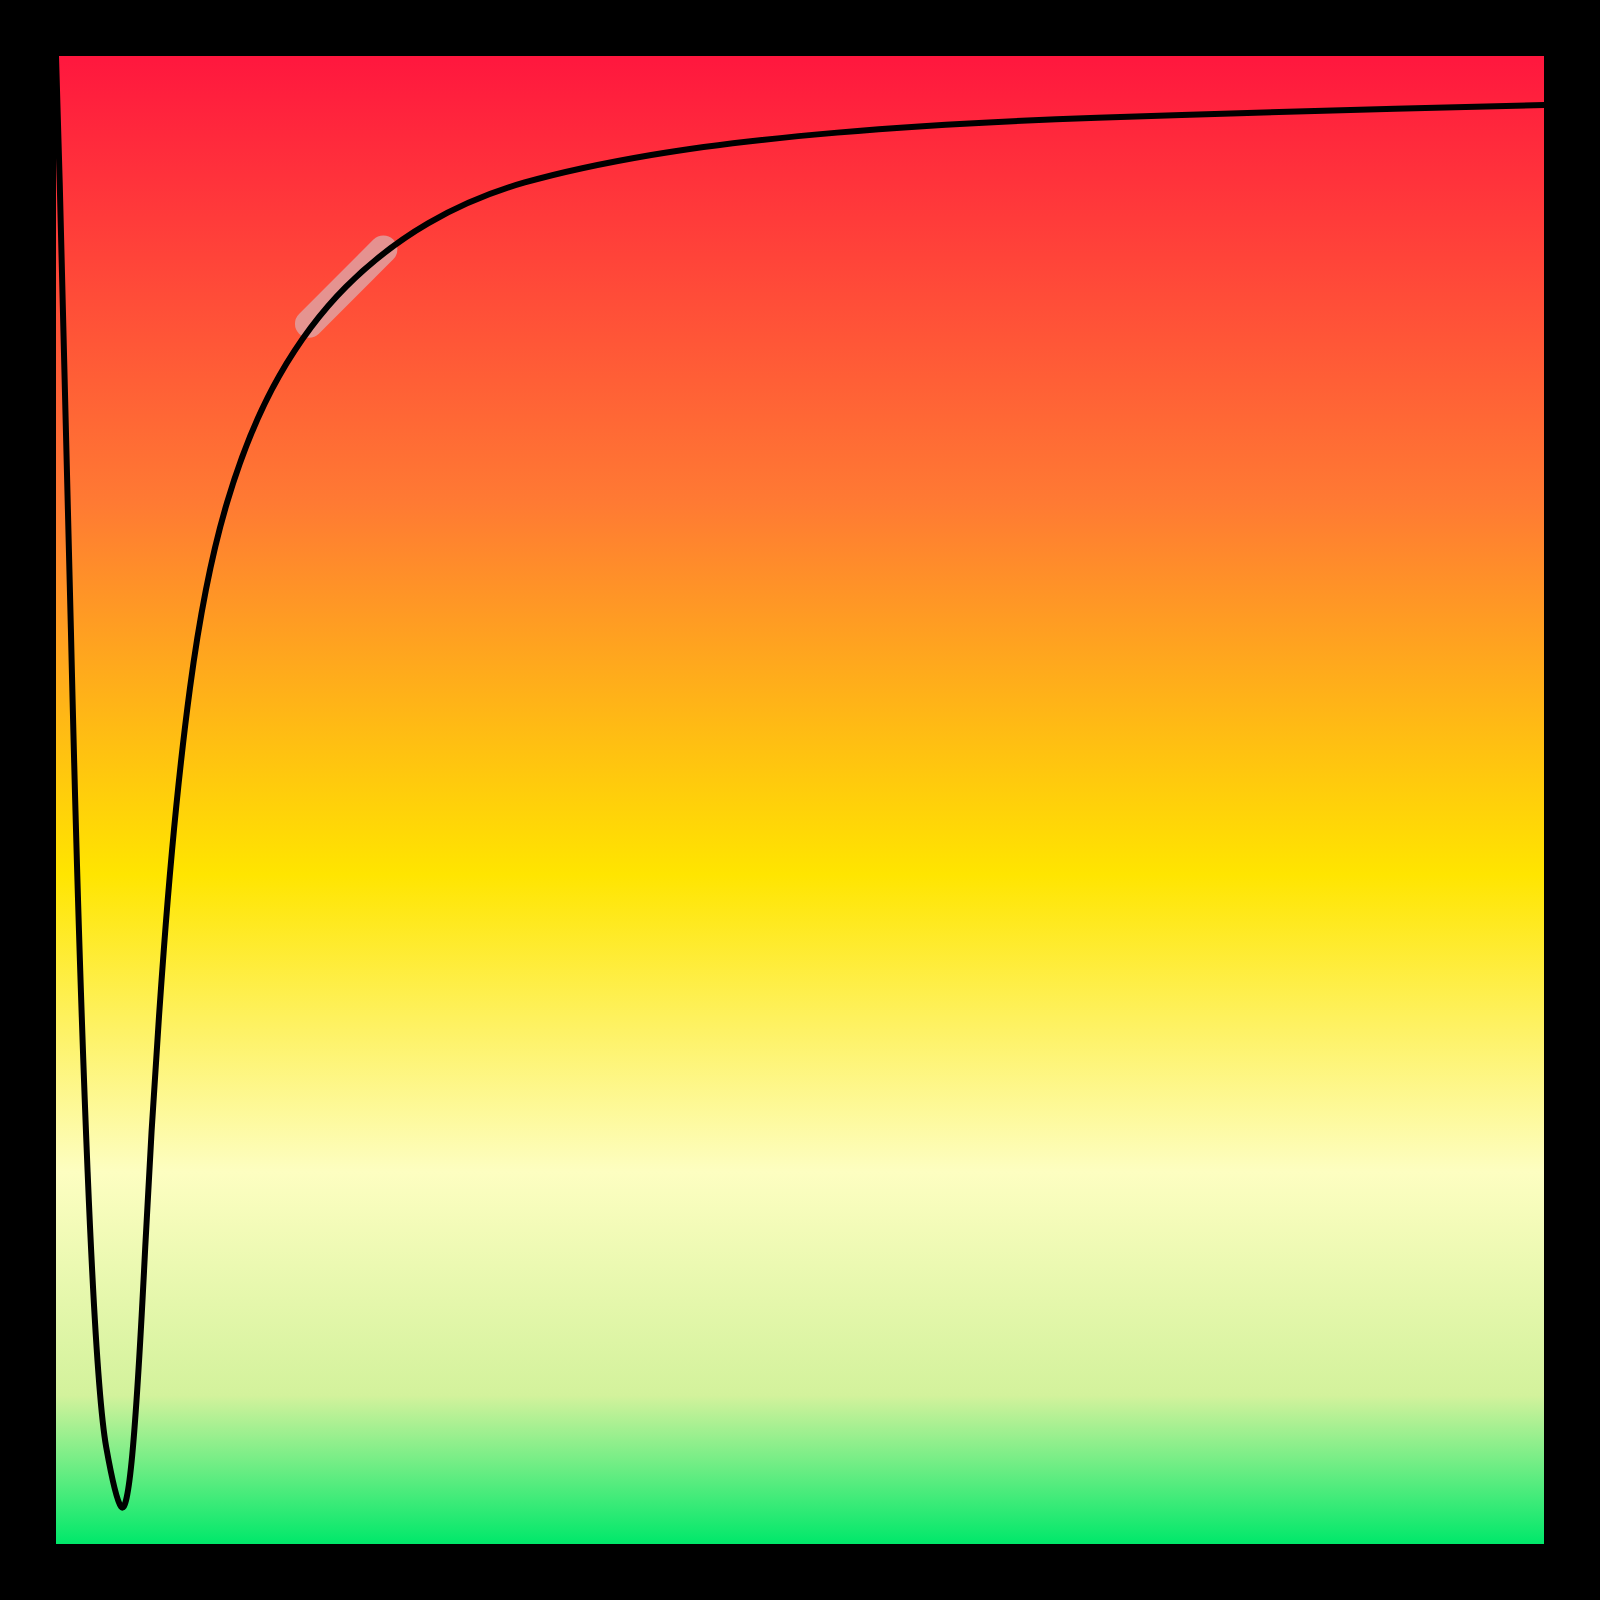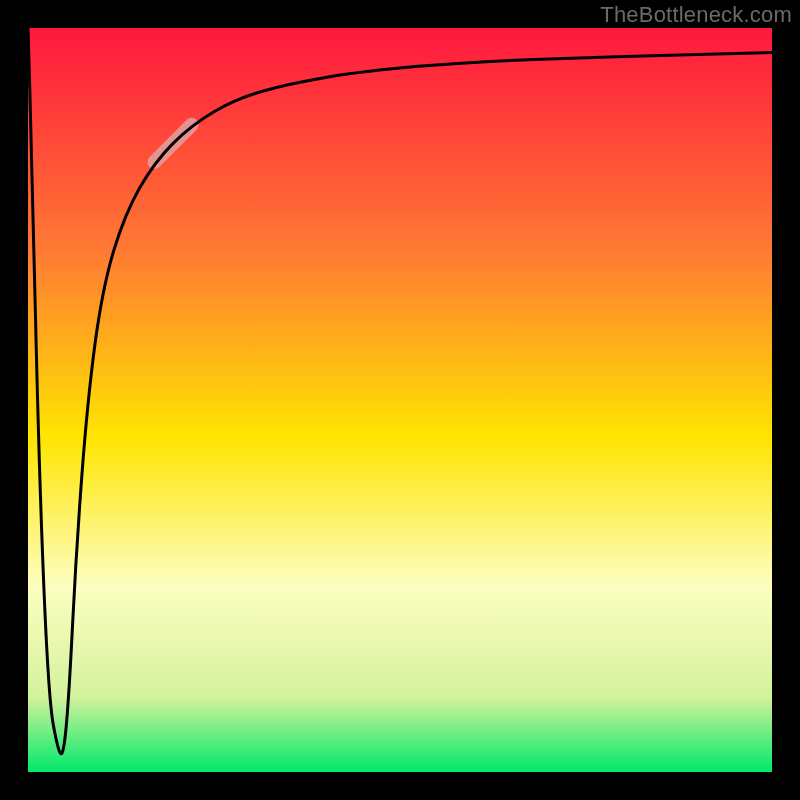--- a/index.html
+++ b/index.html
@@ -33,21 +33,20 @@
     top: 28px;
     width: 744px;
     height: 744px;
   }
   svg { display: block; }
 </style>
 </head>
 <body>
 
 <div class="root">
-  <div class="watermark">TheBottleneck.com</div>
 
   <div class="plot-wrap">
     <svg id="chart-svg" width="744" height="744" viewBox="0 0 744 744">
       <defs>
         <linearGradient id="bg-grad" x1="0" y1="0" x2="0" y2="1">
             <stop offset="0%" stop-color="#ff173e"></stop>
             <stop offset="30%" stop-color="#ff7a33"></stop>
             <stop offset="55.00000000000001%" stop-color="#ffe500"></stop>
             <stop offset="75%" stop-color="#fdfec1"></stop>
             <stop offset="90%" stop-color="#d3f29c"></stop>

